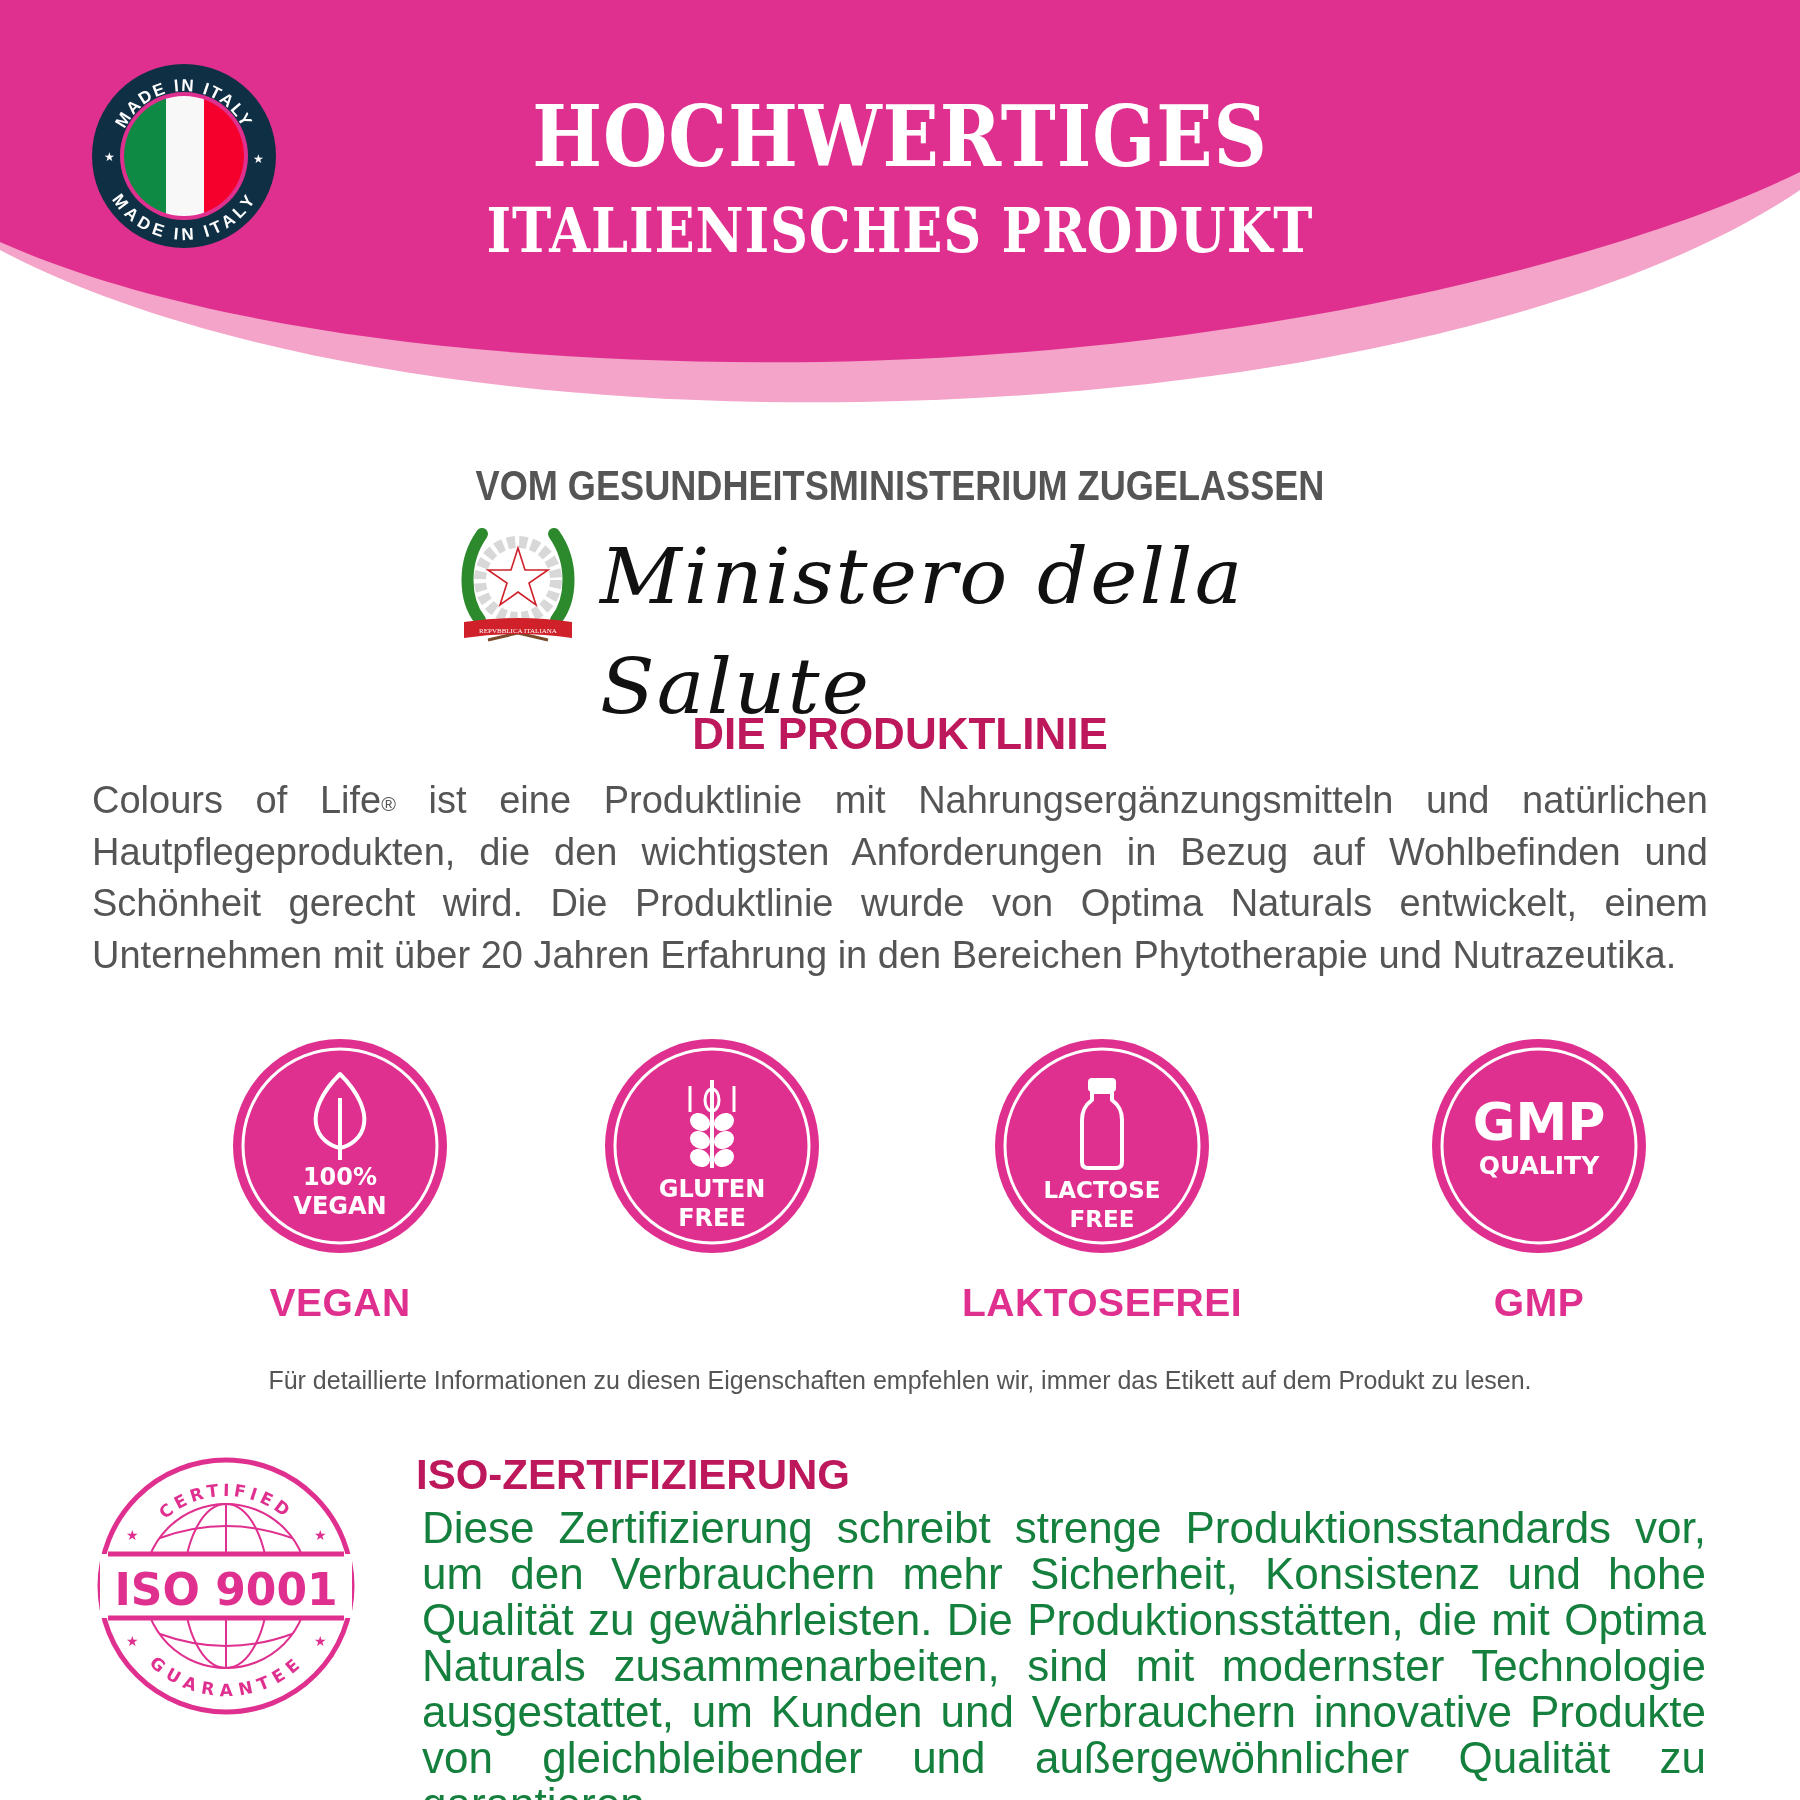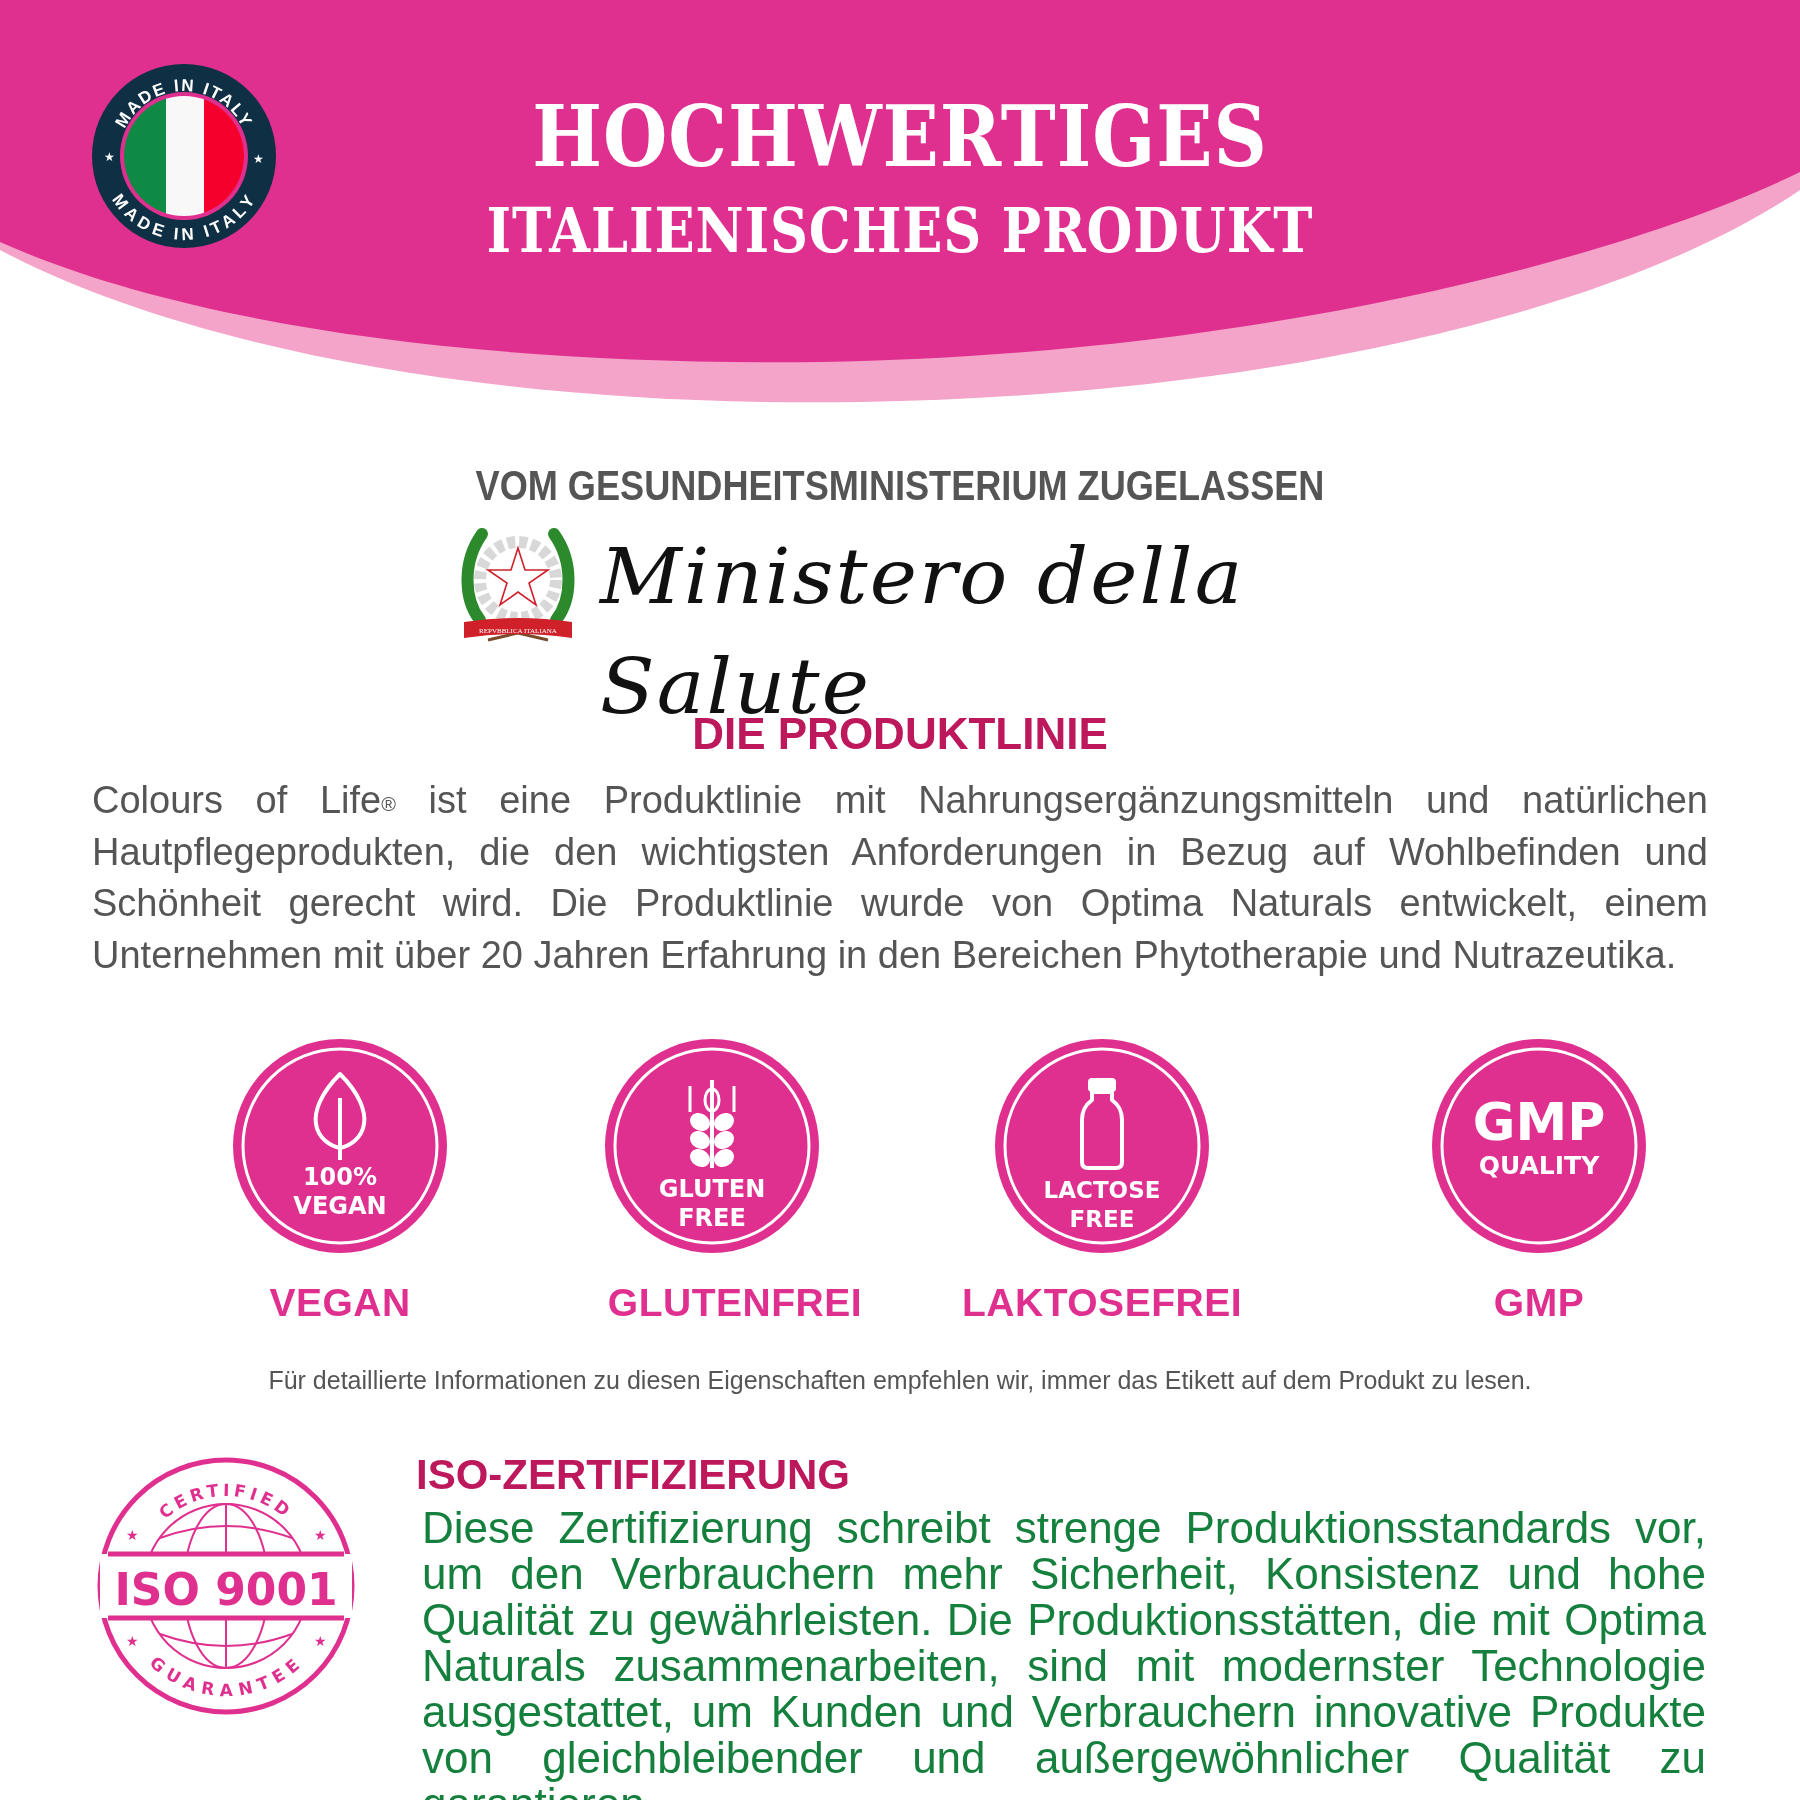--- a/index.html
+++ b/index.html
@@ -104,21 +104,20 @@
       <ellipse cx="96" cy="102" rx="9" ry="7" transform="rotate(30 96 102)"></ellipse>
       <ellipse cx="120" cy="102" rx="9" ry="7" transform="rotate(-30 120 102)"></ellipse>
       <ellipse cx="96" cy="120" rx="9" ry="7" transform="rotate(30 96 120)"></ellipse>
       <ellipse cx="120" cy="120" rx="9" ry="7" transform="rotate(-30 120 120)"></ellipse>
       <line x1="86" y1="48" x2="86" y2="74"></line>
       <line x1="130" y1="48" x2="130" y2="74"></line>
     </g>
     <text x="108" y="159" text-anchor="middle" font-family="DejaVu Sans, sans-serif" font-size="24" font-weight="bold" fill="#ffffff">GLUTEN</text>
     <text x="108" y="188" text-anchor="middle" font-family="DejaVu Sans, sans-serif" font-size="24" font-weight="bold" fill="#ffffff">FREE</text>
   </svg>
-  <div class="feature-label">GLUTENFREI</div>
 </div>
 
 <div class="feature" style="left:952px; top:1038px;">
   <svg width="216" height="216" viewBox="0 0 216 216">
     <circle cx="108" cy="108" r="107" fill="#e0308f"></circle>
     <circle cx="108" cy="108" r="97" fill="none" stroke="#ffffff" stroke-width="3"></circle>
     <g>
       <rect x="94" y="40" width="28" height="14" rx="4" fill="#ffffff"></rect>
       <path d="M98,54 L98,62 C90,68 88,74 88,82 L88,124 C88,128 90,130 94,130 L122,130 C126,130 128,128 128,124 L128,82 C128,74 126,68 118,62 L118,54 Z" fill="none" stroke="#ffffff" stroke-width="4" stroke-linejoin="round"></path>
     </g>

